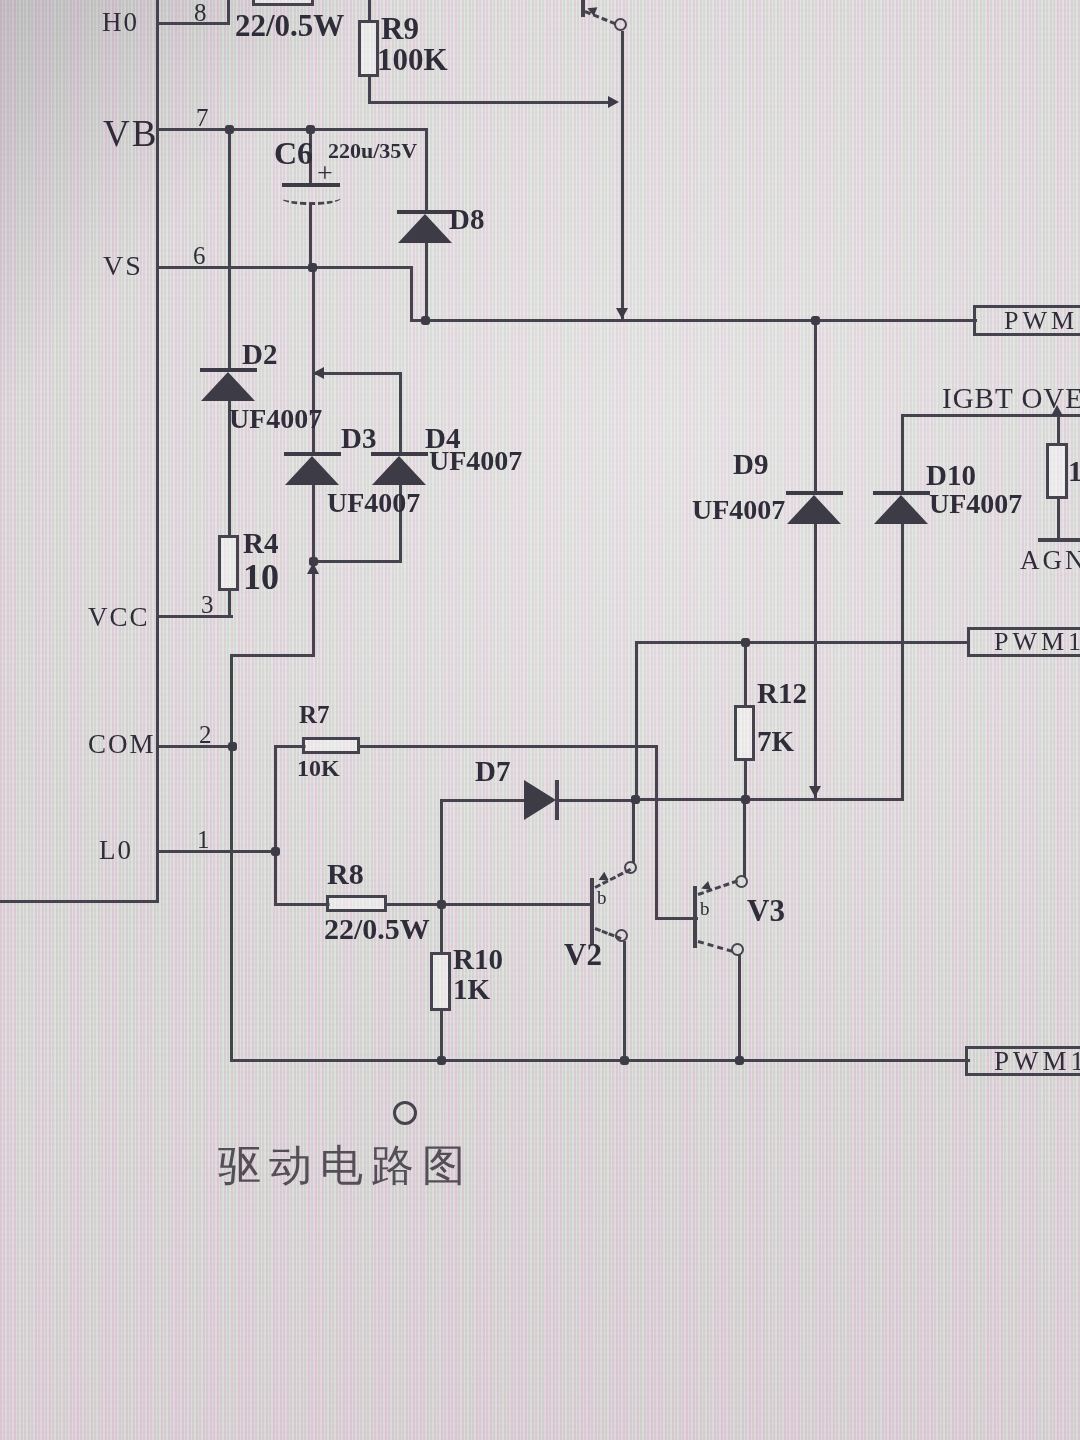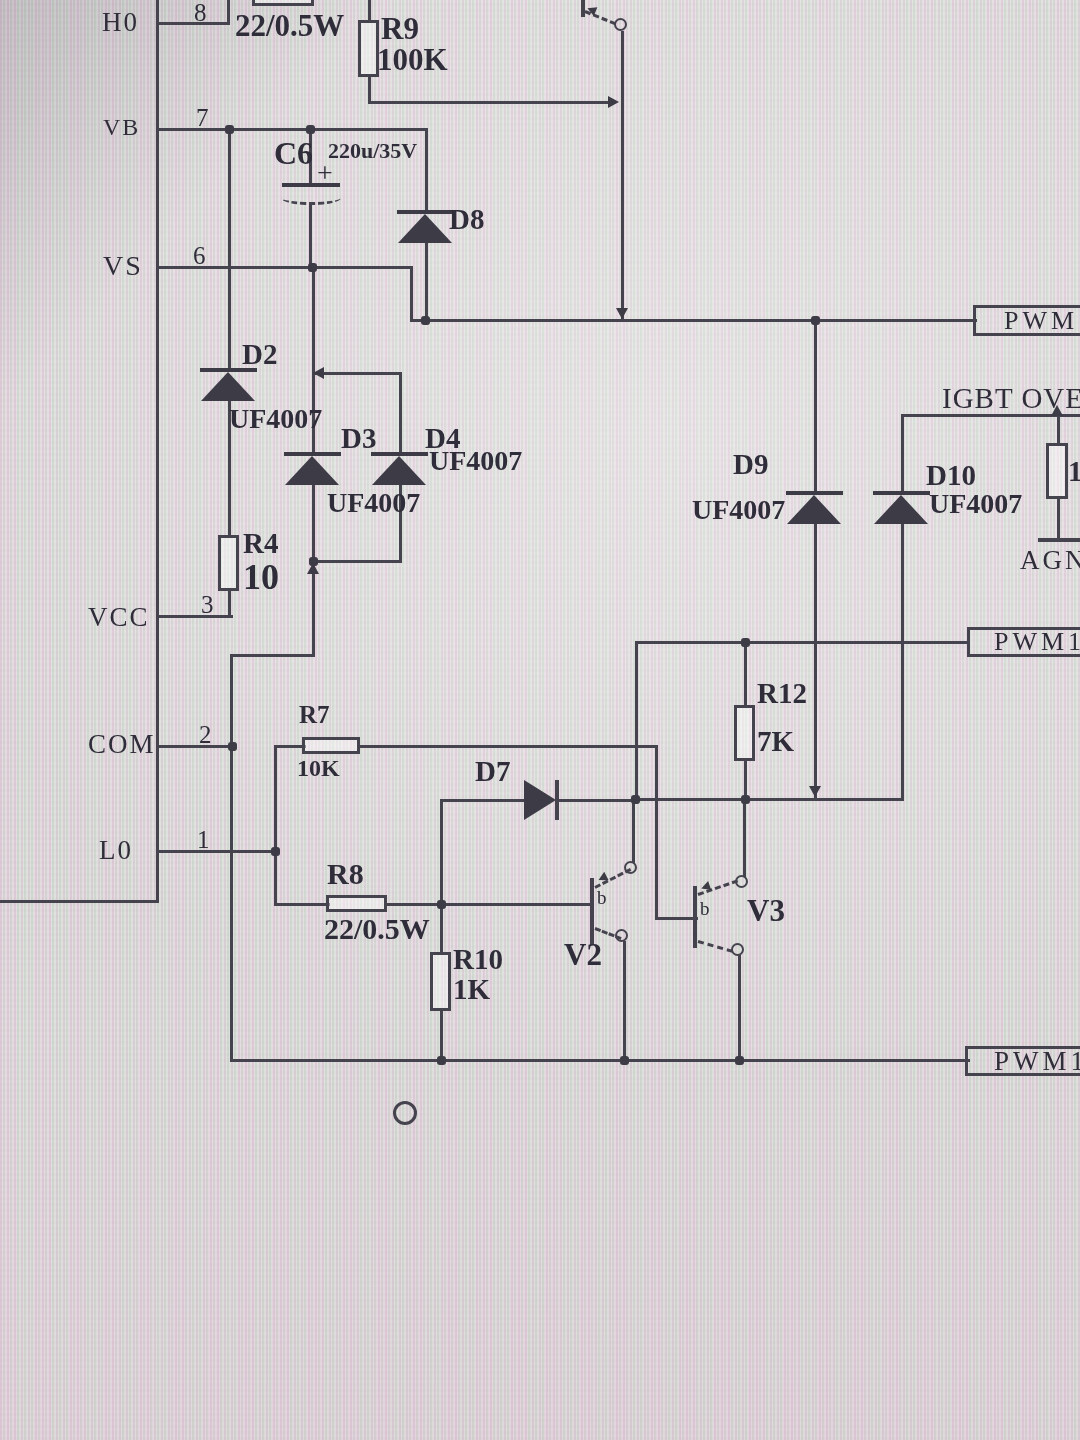--- a/index.html
+++ b/index.html
@@ -213,21 +213,21 @@
   <span class="lb b" style="left:926px;top:461px;font-size:29px">D10</span>
   <span class="lb b" style="left:929px;top:490px;font-size:28px">UF4007</span>
 
   <div class="box" style="left:1046px;top:443px;width:22px;height:56px"></div>
   <span class="lb b" style="left:1068px;top:457px;font-size:29px">1</span>
   <span class="lb" style="left:1020px;top:547px;font-size:27px;letter-spacing:3px">AGND</span>
   <span class="lb" style="left:942px;top:384px;font-size:29px;letter-spacing:1px">IGBT OVER</span>
 
   <span class="lb" style="left:102px;top:9px;font-size:27px;letter-spacing:2px">H0</span>
   <span class="lb" style="left:194px;top:0px;font-size:25px">8</span>
-  <span class="lb" style="left:103px;top:115px;font-size:24px;letter-spacing:2px">VB</span>
+  <span class="lb" style="left:103px;top:115px;font-size:37px;letter-spacing:2px">VB</span>
   <span class="lb" style="left:196px;top:105px;font-size:25px">7</span>
   <span class="lb" style="left:103px;top:252px;font-size:28px;letter-spacing:2px">VS</span>
   <span class="lb" style="left:193px;top:243px;font-size:25px">6</span>
   <span class="lb" style="left:88px;top:604px;font-size:27px;letter-spacing:2px">VCC</span>
   <span class="lb" style="left:201px;top:592px;font-size:25px">3</span>
   <span class="lb" style="left:88px;top:731px;font-size:27px;letter-spacing:2px">COM</span>
   <span class="lb" style="left:199px;top:722px;font-size:25px">2</span>
   <span class="lb" style="left:99px;top:837px;font-size:27px;letter-spacing:2px">L0</span>
   <span class="lb" style="left:197px;top:827px;font-size:25px">1</span>
 
@@ -235,15 +235,16 @@
     <span>PWM1A</span>
   </div>
   <div class="port" style="left:967px;top:627px;width:118px;height:30px;font-size:26px;padding-left:24px">
     <span>PWM1B</span>
   </div>
   <div class="port" style="left:965px;top:1046px;width:120px;height:30px;font-size:27px;padding-left:26px">
     <span>PWM1B</span>
   </div>
 
   <i class="circ" style="left:393px;top:1101px;width:24px;height:24px;border-width:3px"></i>
+  <span class="lb" style="left:218px;top:1144px;font-size:43px;letter-spacing:8px;color:#544e57">驱动电路图</span>
 
  </div>
 </div>
 
 </body></html>

